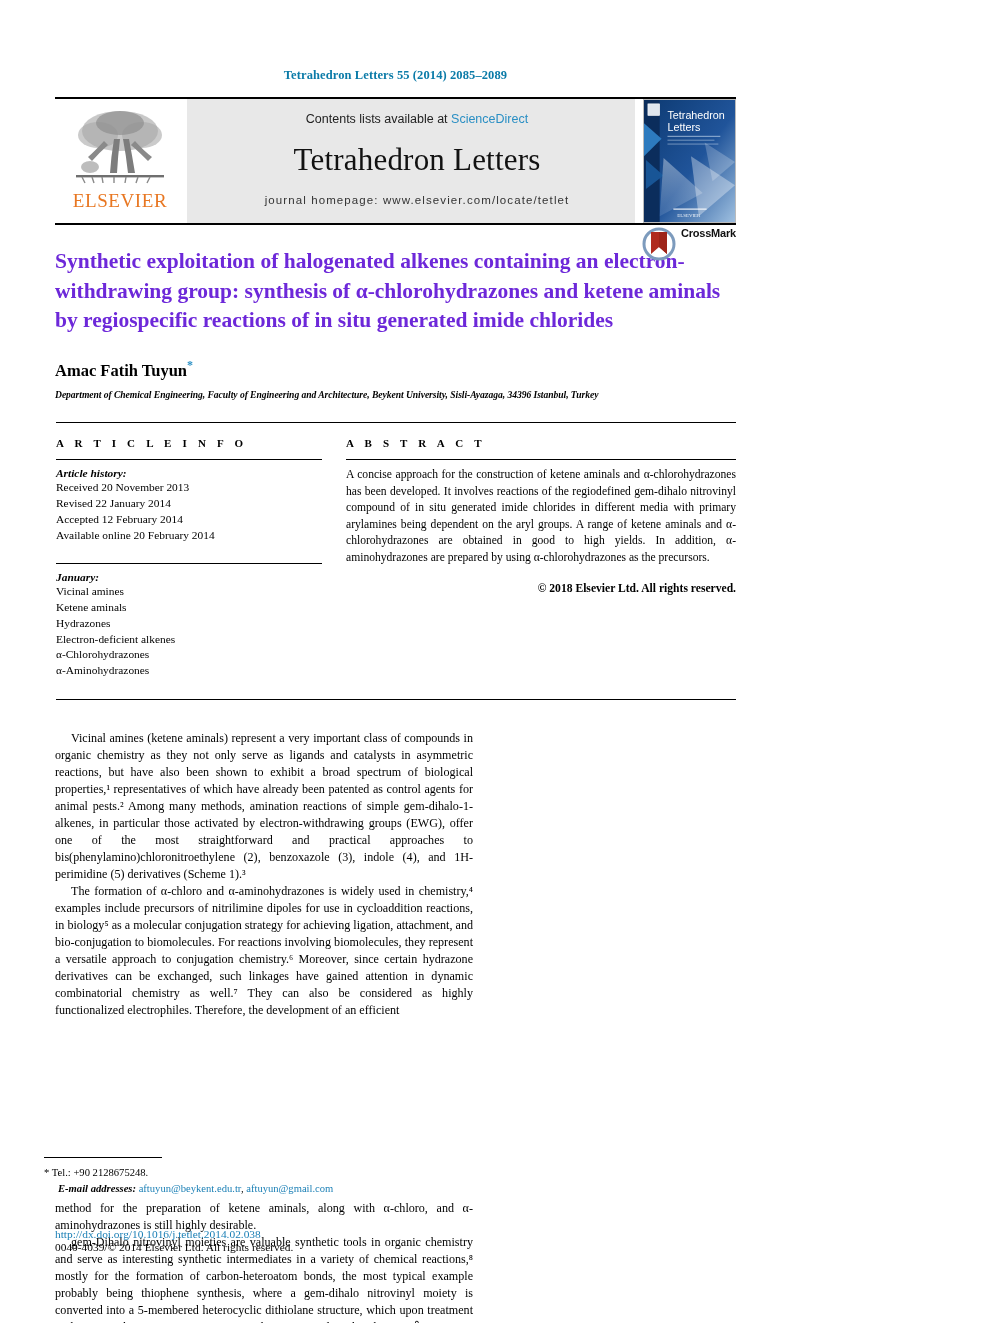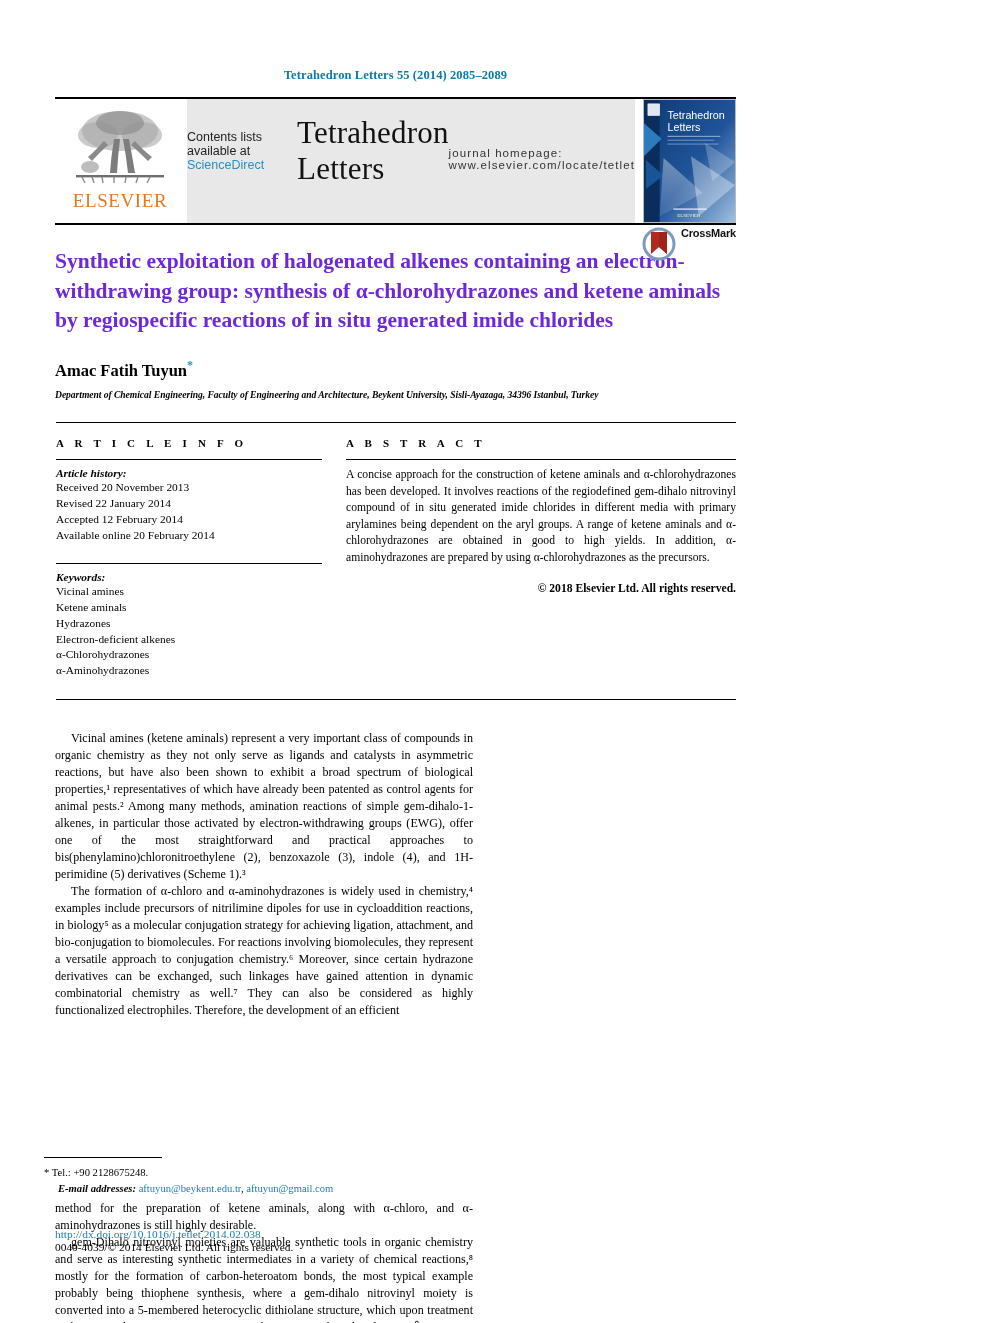--- a/index.html
+++ b/index.html
@@ -51,23 +51,24 @@
     font-size: 19px;
     letter-spacing: .6px;
     margin-top: -3px;
   }
   .journal-band {
     flex: 1 1 auto;
     background: #e8e8e8;
     margin-left: 2px;
     margin-right: 8px;
     display: flex;
+    flex-direction: column;
     align-items: center;
     justify-content: center;
-    padding: 6px 0 10px 0;
+    padding: 6px 0 10px 12px;
   }
   .contents-line {
     font-family: "Liberation Sans", sans-serif;
     font-size: 12.5px;
     color: #222;
     margin-bottom: 16px;
   }
   .contents-line .sd { color: #2a8fc4; }
   .journal-name {
     font-family: "Liberation Serif", serif;
@@ -325,21 +326,21 @@
       <div class="sechead">A R T I C L E   I N F O</div>
       <div class="thinrule"></div>
       <div class="subhead">Article history:</div>
       <div class="hist-line">Received 20 November 2013</div>
       <div class="hist-line">Revised 22 January 2014</div>
       <div class="hist-line">Accepted 12 February 2014</div>
       <div class="hist-line">Available online 20 February 2014</div>
 
       <div class="kwblock">
         <div class="thinrule"></div>
-        <div class="subhead">Keywords:</div>
+        <div class="subhead">January:</div>
         <div class="kw-line">Vicinal amines</div>
         <div class="kw-line">Ketene aminals</div>
         <div class="kw-line">Hydrazones</div>
         <div class="kw-line">Electron-deficient alkenes</div>
         <div class="kw-line">α-Chlorohydrazones</div>
         <div class="kw-line">α-Aminohydrazones</div>
       </div>
     </div>
 
     <div class="col-abs">

